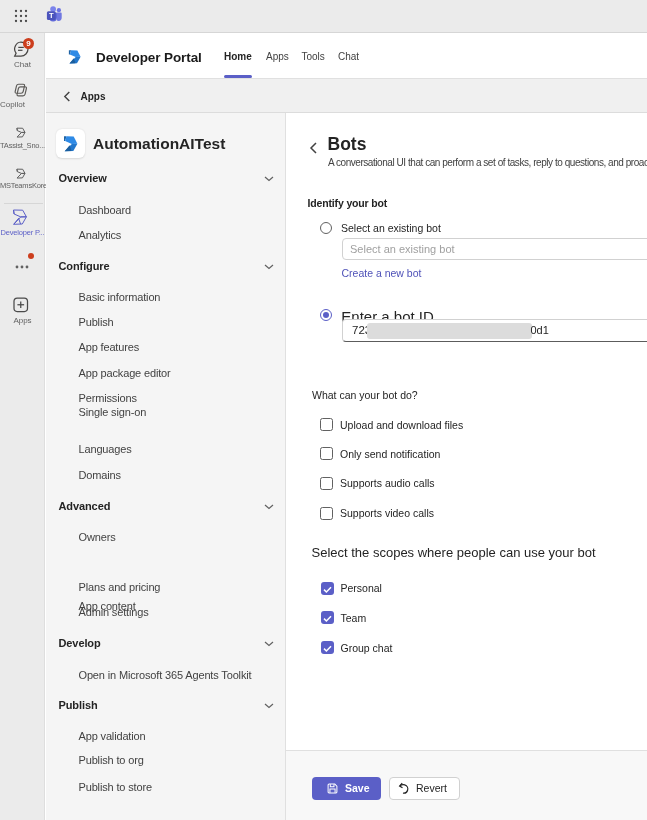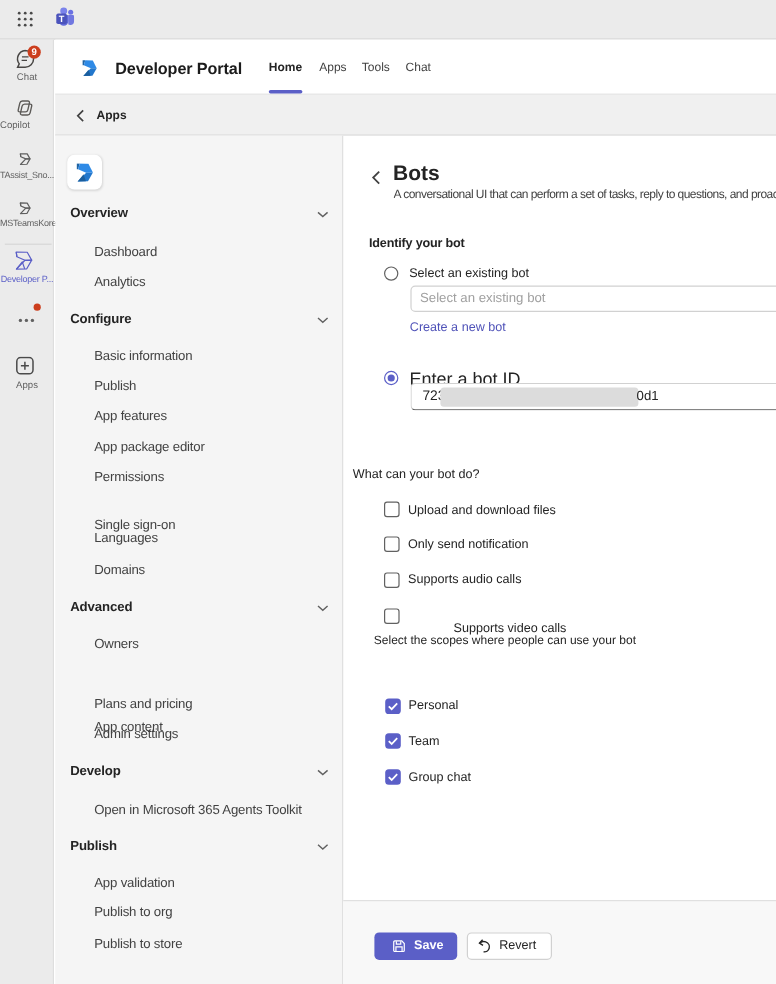--- a/index.html
+++ b/index.html
@@ -126,37 +126,38 @@
   <div class="abs lbl" style="left:80.5px;top:90.5px;font-size:10px;font-weight:bold;color:#242424;">Apps</div>
 
   <div class="abs" style="left:46px;top:113px;width:240px;height:707px;background:#f5f5f5;border-right:1px solid #e0e0e0;"></div>
   <div class="abs" style="left:56px;top:129px;width:29px;height:29px;background:#fff;border-radius:6px;box-shadow:0 0.5px 2px rgba(0,0,0,0.12);"></div>
   <svg class="abs" style="left:63px;top:135.5px;" width="16" height="16" viewBox="0 0 16 16">
     <path d="M1 0.3 L3.5 0.3 L2.1 5 L1 5 Z" fill="#1e63a4"></path>
     <path d="M3.5 0.3 L10.7 0.5 L14.4 7.8 L8.8 7.9 L2.1 5 Z" fill="#2e8ae6"></path>
     <path d="M8.8 7.9 L14.4 7.8 L10.3 15 L1.7 15.3 Z" fill="#2277cc"></path>
     <path d="M1.7 15.3 L6.6 9.3 L8.6 15.1 Z" fill="#1a5e9e"></path>
   </svg>
+  <div class="abs lbl" style="left:93px;top:135px;font-size:15.5px;font-weight:bold;color:#242424;">AutomationAITest</div>
 
   <div class="abs lbl snh" style="top:172px;">Overview</div>
   <svg class="abs chv" style="top:176px;">
       <path d="M1 1 L5 4.5 L9 1" fill="none" stroke="#616161" stroke-width="1.2"></path>
     </svg>
   <div class="abs lbl sni" style="top:203.5px;">Dashboard</div>
   <div class="abs lbl sni" style="top:228.5px;">Analytics</div>
   <div class="abs lbl snh" style="top:259.5px;">Configure</div>
   <svg class="abs chv" style="top:263.5px;">
       <path d="M1 1 L5 4.5 L9 1" fill="none" stroke="#616161" stroke-width="1.2"></path>
     </svg>
   <div class="abs lbl sni" style="top:290.5px;">Basic information</div>
   <div class="abs lbl sni" style="top:315.5px;">Publish</div>
   <div class="abs lbl sni" style="top:341px;">App features</div>
   <div class="abs lbl sni" style="top:366.5px;">App package editor</div>
   <div class="abs lbl sni" style="top:392px;">Permissions</div>
-  <div class="abs lbl sni" style="top:432px;">Single sign-on</div>
+  <div class="abs lbl sni" style="top:406px;">Single sign-on</div>
   <div class="abs lbl sni" style="top:442.5px;">Languages</div>
   <div class="abs lbl sni" style="top:468.5px;">Domains</div>
   <div class="abs lbl snh" style="top:500px;">Advanced</div>
   <svg class="abs chv" style="top:504px;">
       <path d="M1 1 L5 4.5 L9 1" fill="none" stroke="#616161" stroke-width="1.2"></path>
     </svg>
   <div class="abs lbl sni" style="top:531px;">Owners</div>
   <div class="abs lbl sni" style="top:555.5px;margin-top:44px;">App content</div>
   <div class="abs lbl sni" style="top:581px;">Plans and pricing</div>
   <div class="abs lbl sni" style="top:606px;">Admin settings</div>
@@ -188,32 +189,32 @@
   <div class="abs lbl" style="left:341.5px;top:266.5px;font-size:10.5px;color:#4f52b8;">Create a new bot</div>
 
   <div class="abs" style="left:319.8px;top:308.8px;width:12.5px;height:12.5px;border-radius:50%;border:1.4px solid #5b5fc7;background:#fff;"></div>
   <div class="abs" style="left:322.9px;top:311.9px;width:6.3px;height:6.3px;border-radius:50%;background:#5b5fc7;"></div>
   <div class="abs lbl" style="left:341.3px;top:308px;font-size:15px;color:#242424;">Enter a bot ID</div>
   <div class="abs" style="left:341.5px;top:319px;width:320px;height:23px;border:1px solid #d1d1d1;border-bottom:1.5px solid #5c5c5c;border-radius:4px;background:#fff;"></div>
   <div class="abs lbl" style="left:352px;top:323.5px;font-size:11.5px;color:#242424;">723</div>
   <div class="abs" style="left:366.5px;top:323px;width:165.5px;height:16px;border-radius:3px;background:#dcdcdc;"></div>
   <div class="abs lbl" style="left:530.5px;top:323.5px;font-size:11px;color:#242424;">0d1</div>
 
-  <div class="abs lbl" style="left:294px;top:389px;font-size:10.5px;color:#242424;">What can your bot do?</div>
+  <div class="abs lbl" style="left:312px;top:389px;font-size:10.5px;color:#242424;">What can your bot do?</div>
 
   <div class="abs cb" style="top:418px;"></div>
   <div class="abs lbl cbl" style="top:418.5px;">Upload and download files</div>
   <div class="abs cb" style="top:447px;"></div>
   <div class="abs lbl cbl" style="top:447.5px;">Only send notification</div>
   <div class="abs cb" style="top:476.5px;"></div>
   <div class="abs lbl cbl" style="top:477px;">Supports audio calls</div>
   <div class="abs cb" style="top:506.5px;"></div>
-  <div class="abs lbl cbl" style="top:518px;margin-left:38px;">Supports video calls</div>
-
-  <div class="abs lbl" style="left:311.5px;top:529px;font-size:10px;color:#242424;">Select the scopes where people can use your bot</div>
+  <div class="abs lbl cbl" style="top:507px;">Supports video calls</div>
+
+  <div class="abs lbl" style="left:311.5px;top:545px;font-size:13px;color:#242424;">Select the scopes where people can use your bot</div>
 
   <div class="abs cbc" style="top:581.5px;"><svg width="13" height="13" viewBox="0 0 13 13">
         <path d="M3 6.6 L5.4 9 L10 4.2" fill="none" stroke="#fff" stroke-width="1.5"></path>
       </svg></div>
   <div class="abs lbl cbl2" style="top:582px;">Personal</div>
   <div class="abs cbc" style="top:611px;"><svg width="13" height="13" viewBox="0 0 13 13">
         <path d="M3 6.6 L5.4 9 L10 4.2" fill="none" stroke="#fff" stroke-width="1.5"></path>
       </svg></div>
   <div class="abs lbl cbl2" style="top:611.5px;">Team</div>
   <div class="abs cbc" style="top:641px;"><svg width="13" height="13" viewBox="0 0 13 13">

